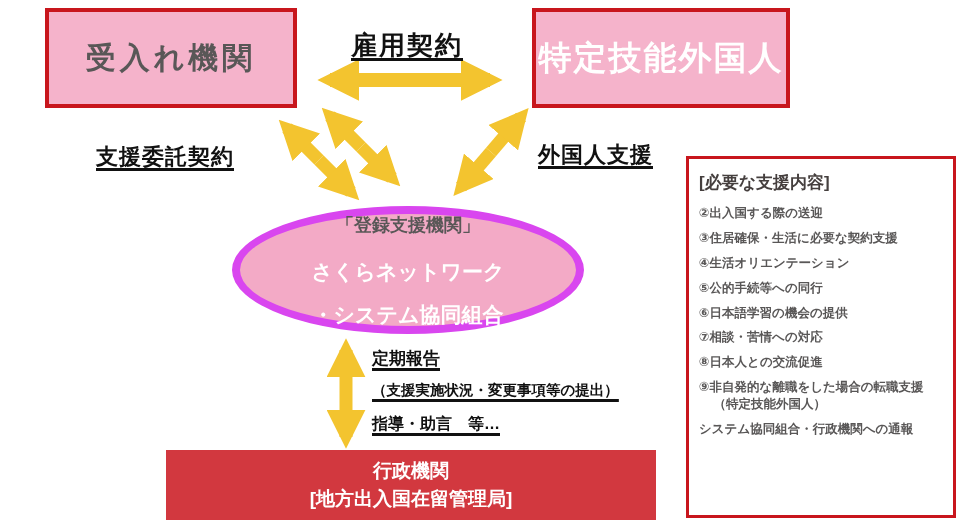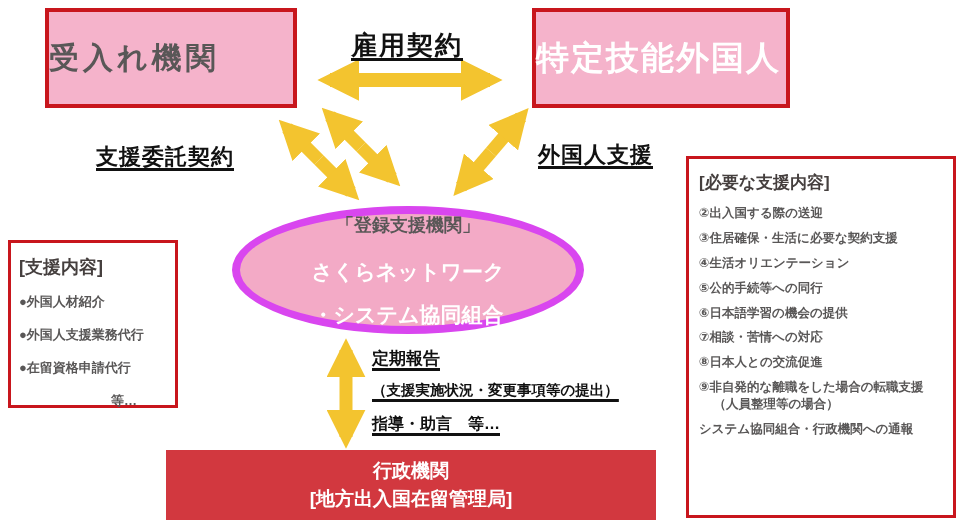--- a/index.html
+++ b/index.html
@@ -16,21 +16,21 @@
     left: 0; top: 0;
     width: 960px; height: 528px;
     pointer-events: none;
   }
   .pink-box {
     position: absolute;
     background: #f5b3cb;
     border: 4px solid #c8161d;
     display: flex;
     align-items: center;
-    justify-content: flex-start;
+    justify-content: center;
     font-weight: bold;
     box-sizing: border-box;
   }
   #accepting-box { left: 45px; top: 8px; width: 252px; height: 100px; font-size: 30px; color: #595757; letter-spacing: 4px; }
   #worker-box    { left: 532px; top: 8px; width: 258px; height: 100px; font-size: 33px; color: #ffffff; letter-spacing: 2px; }
 
   .edge-label {
     position: absolute;
     font-weight: bold;
     color: #111111;
@@ -153,38 +153,31 @@
   <span class="edge-label" id="employment-label">雇用契約</span>
   <span class="edge-label" id="consignment-label">支援委託契約</span>
   <span class="edge-label" id="fsupport-label">外国人支援</span>
 
   <div class="ellipse">
     <div class="e-title">「登録支援機関」</div>
     <div class="e-name">さくらネットワーク</div>
     <div class="e-name">・システム協同組合</div>
   </div>
 
-  <div class="info-box" id="support-box">
-    <div class="b-title">[支援内容]</div>
-    <div class="b-item">●外国人材紹介</div>
-    <div class="b-item">●外国人支援業務代行</div>
-    <div class="b-item">●在留資格申請代行</div>
-    <div class="b-etc">等…</div>
-  </div>
 
   <div class="info-box" id="required-box">
     <div class="b-title">[必要な支援内容]</div>
     <div class="r-item">②出入国する際の送迎</div>
     <div class="r-item">③住居確保・生活に必要な契約支援</div>
     <div class="r-item">④生活オリエンテーション</div>
     <div class="r-item">⑤公的手続等への同行</div>
     <div class="r-item">⑥日本語学習の機会の提供</div>
     <div class="r-item">⑦相談・苦情への対応</div>
     <div class="r-item">⑧日本人との交流促進</div>
-    <div class="r-item">⑨非自発的な離職をした場合の転職支援（人員整理等の場合）</div>
+    <div class="r-item">⑨非自発的な離職をした場合の転職支援（特定技能外国人）</div>
     <div class="r-item">システム協同組合・行政機関への通報</div>
   </div>
 
   <span class="edge-label" id="periodic-label">定期報告</span>
   <span class="edge-label" id="report-detail-label">（支援実施状況・変更事項等の提出）</span>
   <span class="edge-label" id="guidance-label">指導・助言　等…</span>
 
   <div id="gov-box">
     <div>行政機関</div>
     <div>[地方出入国在留管理局]</div>

